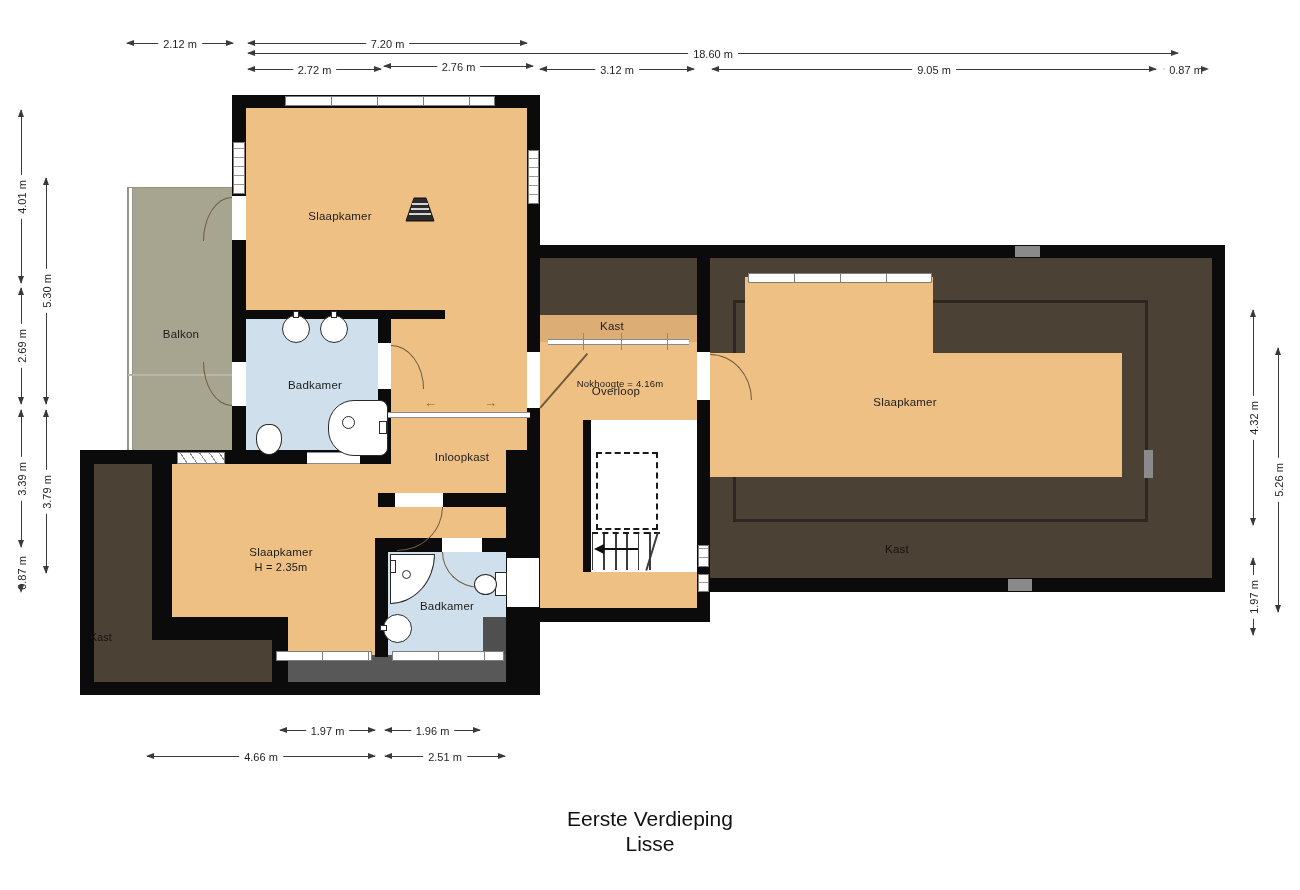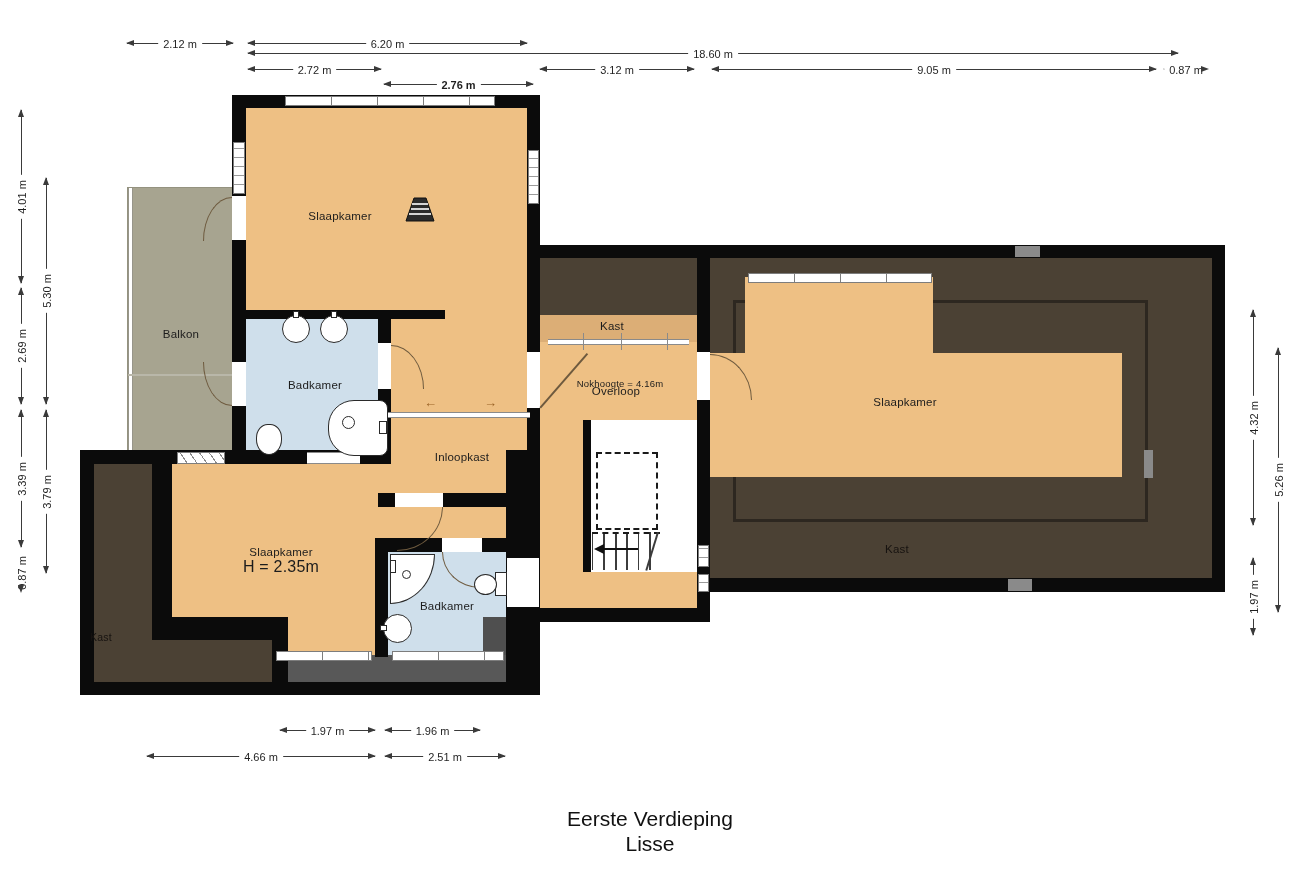--- a/index.html
+++ b/index.html
@@ -181,37 +181,37 @@
   <div class="room-label" style="left:340px;top:216px;">Slaapkamer</div>
   <div class="room-label" style="left:181px;top:334px;">Balkon</div>
   <div class="room-label" style="left:315px;top:385px;">Badkamer</div>
   <div class="room-label" style="left:462px;top:457px;">Inloopkast</div>
   <div class="room-label" style="left:612px;top:326px;">Kast</div>
   <div class="room-label" style="left:616px;top:391px;">Overloop</div>
   <div class="room-label room-note" style="left:616px;top:383px;padding-left:8px;">Nokhoogte = 4.16m</div>
   <div class="room-label" style="left:905px;top:402px;">Slaapkamer</div>
   <div class="room-label" style="left:897px;top:549px;color:#171310;">Kast</div>
   <div class="room-label" style="left:281px;top:552px;">Slaapkamer</div>
-  <div class="room-label room-note" style="left:281px;top:567px;font-size:16px;">H = 2.35m</div>
+  <div class="room-label room-note" style="left:281px;top:567px;font-size:11px;">H = 2.35m</div>
   <div class="room-label" style="left:447px;top:606px;">Badkamer</div>
   <div class="room-label" style="left:101px;top:637px;font-size:10.5px;color:#171310;">Kast</div>
 
   <div class="dim-h" style="left:248px;top:17px;width:930px;margin-top:36px;">
       <span class="lbl">18.60 m</span>
     </div>
   <div class="dim-h" style="left:127px;top:43px;width:106px;">
       <span class="lbl">2.12 m</span>
     </div>
   <div class="dim-h" style="left:248px;top:43px;width:279px;">
-      <span class="lbl">6.20 m</span>
+      <span class="lbl">7.20 m</span>
     </div>
   <div class="dim-h" style="left:248px;top:69px;width:133px;">
       <span class="lbl">2.72 m</span>
     </div>
-  <div class="dim-h" style="left:384px;top:84px;width:149px;font-weight:bold;">
+  <div class="dim-h" style="left:384px;top:66px;width:149px;">
       <span class="lbl">2.76 m</span>
     </div>
   <div class="dim-h" style="left:540px;top:69px;width:154px;">
       <span class="lbl">3.12 m</span>
     </div>
   <div class="dim-h" style="left:712px;top:69px;width:444px;">
       <span class="lbl">9.05 m</span>
     </div>
   <div class="dim-h" style="left:1164px;top:69px;width:44px;">
       <span class="lbl">0.87 m</span>

